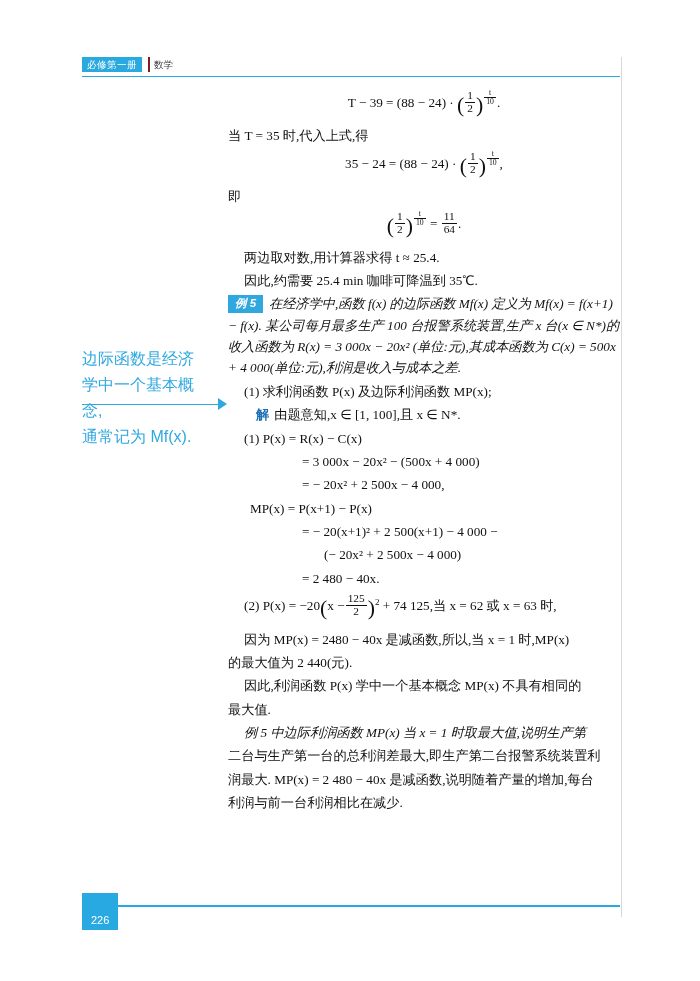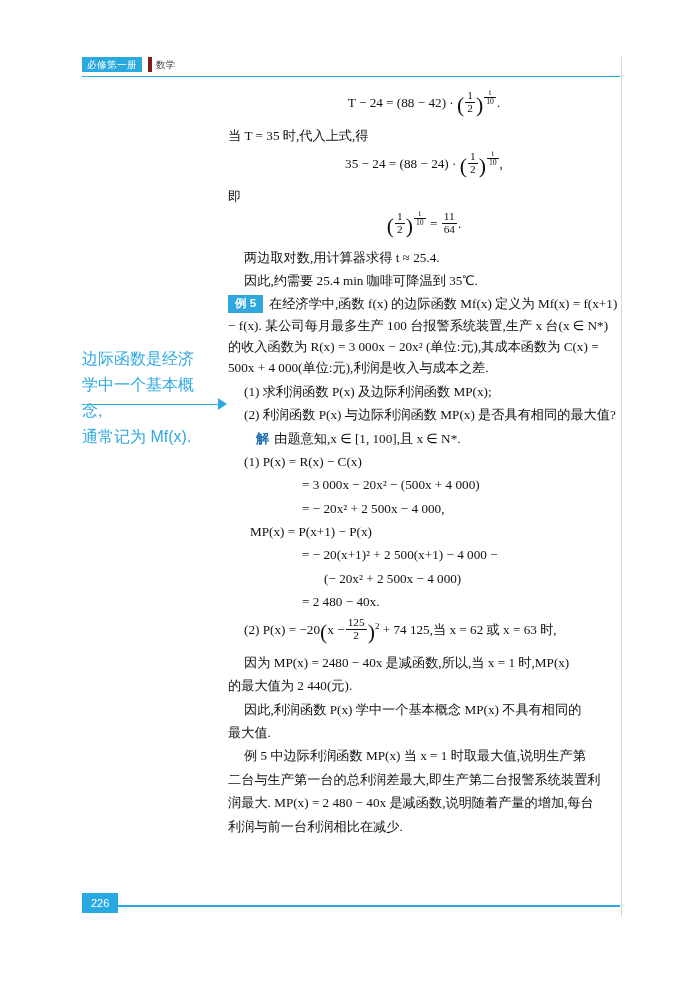--- a/index.html
+++ b/index.html
@@ -38,21 +38,21 @@
     font-family: "Liberation Sans", sans-serif;
     padding: 2px 5px 2px 5px;
     letter-spacing: 0.5px;
     line-height: 1.2;
   }
   .header-subject {
     color: #3b3b3b;
     font-size: 9.5px;
     font-family: "Liberation Sans", sans-serif;
     padding: 2px 4px;
-    border-left: 4px solid #7f1d1d;
+    border-left: 2px solid #7f1d1d;
     line-height: 1.2;
   }
   .header-rule {
     position: absolute;
     left: 82px;
     top: 76px;
     width: 538px;
     height: 1px;
     background: #29a9e1;
   }
@@ -78,21 +78,21 @@
     color: #111111;
   }
   .content p { margin: 0 0 2px 0; }
 
   .centered { text-align: center; margin: 6px 0 10px 0; }
   .ind2 { padding-left: 16px; }
   .ind3 { padding-left: 28px; font-family: Liberation Serif, serif; }
   .ind5 { padding-left: 74px; }
   .ind6 { padding-left: 96px; }
   .gapt { margin-top: 8px; }
-  .gapt2 { margin-top: 13px; }
+  .gapt2 { margin-top: 13px; font-style: italic; }
 
   
   .frac {
     display: inline-block;
     vertical-align: -0.42em;
     text-align: center;
     font-size: 0.86em;
     line-height: 1.05;
     margin: 0 1px;
   }
@@ -165,21 +165,21 @@
     background: #29a9e1;
   }
   .footer-page {
     position: absolute;
     left: 82px;
     top: 893px;
     background: #29a9e1;
     color: #ffffff;
     font-family: "Liberation Sans", sans-serif;
     font-size: 11px;
-    padding: 3px 9px 3px 9px;
+    padding: 20px 9px 3px 9px;
     line-height: 1.3;
   }
 </style>
 </head>
 <body>
 
 <div class="page">
 
   <div class="header">
     <span class="header-badge">必修第一册</span>
@@ -192,21 +192,21 @@
     <div>边际函数是经济</div>
     <div>学中一个基本概念,</div>
     <div>通常记为 Mf(x).</div>
   </div>
   <div class="side-note-line"></div>
   <div class="side-note-arrow"></div>
 
   <div class="content">
 
     <p class="centered">
-      <span>T − 24 = (88 − 42) ·</span>
+      <span>T − 39 = (88 − 24) ·</span>
       <span class="paren-big">(</span><span class="frac"><span class="num">1</span><span class="den">2</span></span><span class="paren-big">)</span><sup class="exp"><span class="frac" style="vertical-align:-0.3em"><span class="num">t</span><span class="den">10</span></span></sup><span>.</span>
     </p>
 
     <p class="gapt">当 T = 35 时,代入上式,得</p>
 
     <p class="centered">
       <span>35 − 24 = (88 − 24) ·</span>
       <span class="paren-big">(</span><span class="frac"><span class="num">1</span><span class="den">2</span></span><span class="paren-big">)</span><sup class="exp"><span class="frac" style="vertical-align:-0.3em"><span class="num">t</span><span class="den">10</span></span></sup><span>,</span>
     </p>
 
@@ -219,21 +219,20 @@
     </p>
 
     <p class="ind2 gapt">两边取对数,用计算器求得 t ≈ 25.4.</p>
     <p class="ind2">因此,约需要 25.4 min 咖啡可降温到 35℃.</p>
 
     <p class="gapt2">
       <span class="example-tag">例 5</span><span>在经济学中,函数 f(x) 的边际函数 Mf(x) 定义为 Mf(x) = f(x+1) − f(x). 某公司每月最多生产 100 台报警系统装置,生产 x 台(x ∈ N*)的收入函数为 R(x) = 3 000x − 20x² (单位:元),其成本函数为 C(x) = 500x + 4 000(单位:元),利润是收入与成本之差.</span>
     </p>
 
     <p class="ind2">(1) 求利润函数 P(x) 及边际利润函数 MP(x);</p>
-    <p class="ind2">(2) 利润函数 P(x) 与边际利润函数 MP(x) 是否具有相同的最大值?</p>
 
     <p class="ind3 gapt">
       <span class="solve-tag">解</span><span>由题意知,x ∈ [1, 100],且 x ∈ N*.</span>
     </p>
 
     <p class="ind2">(1) P(x) = R(x) − C(x)</p>
     <p class="ind5">= 3 000x − 20x² − (500x + 4 000)</p>
     <p class="ind5">= − 20x² + 2 500x − 4 000,</p>
     <p class="ind2" style="padding-left:22px">MP(x) = P(x+1) − P(x)</p>
     <p class="ind5">= − 20(x+1)² + 2 500(x+1) − 4 000 −</p>

